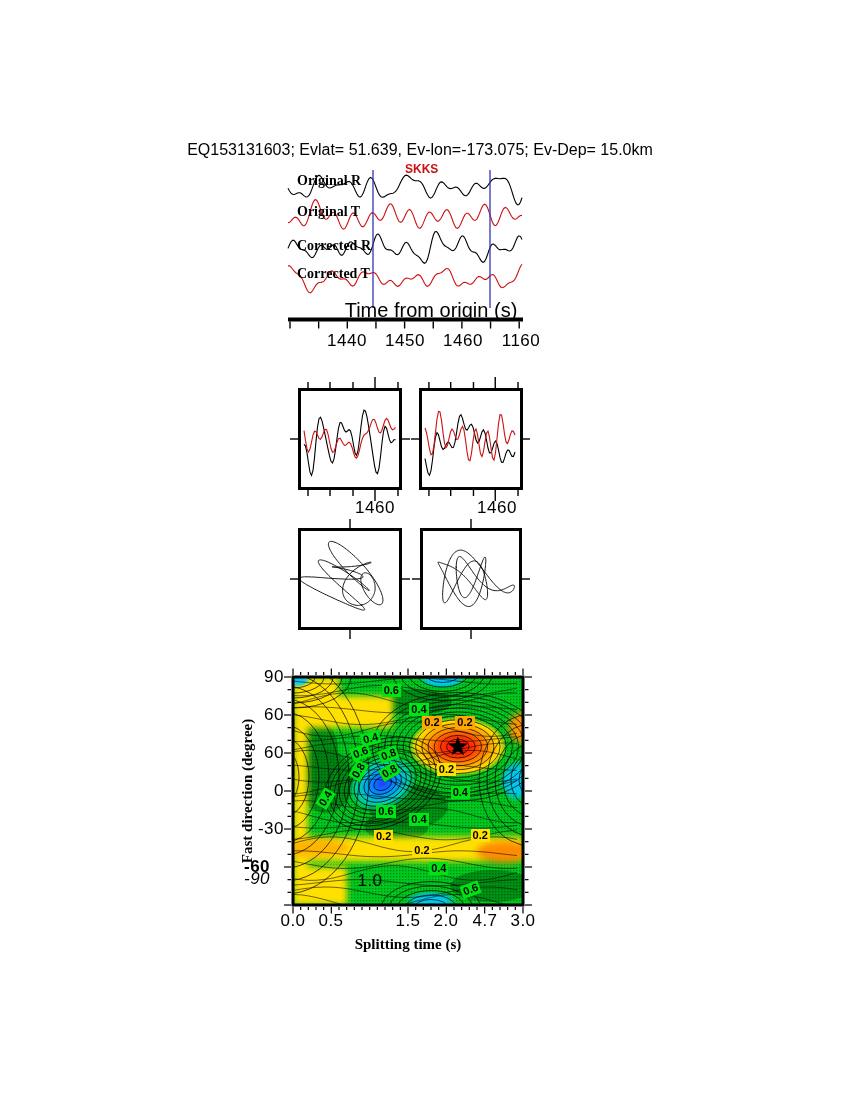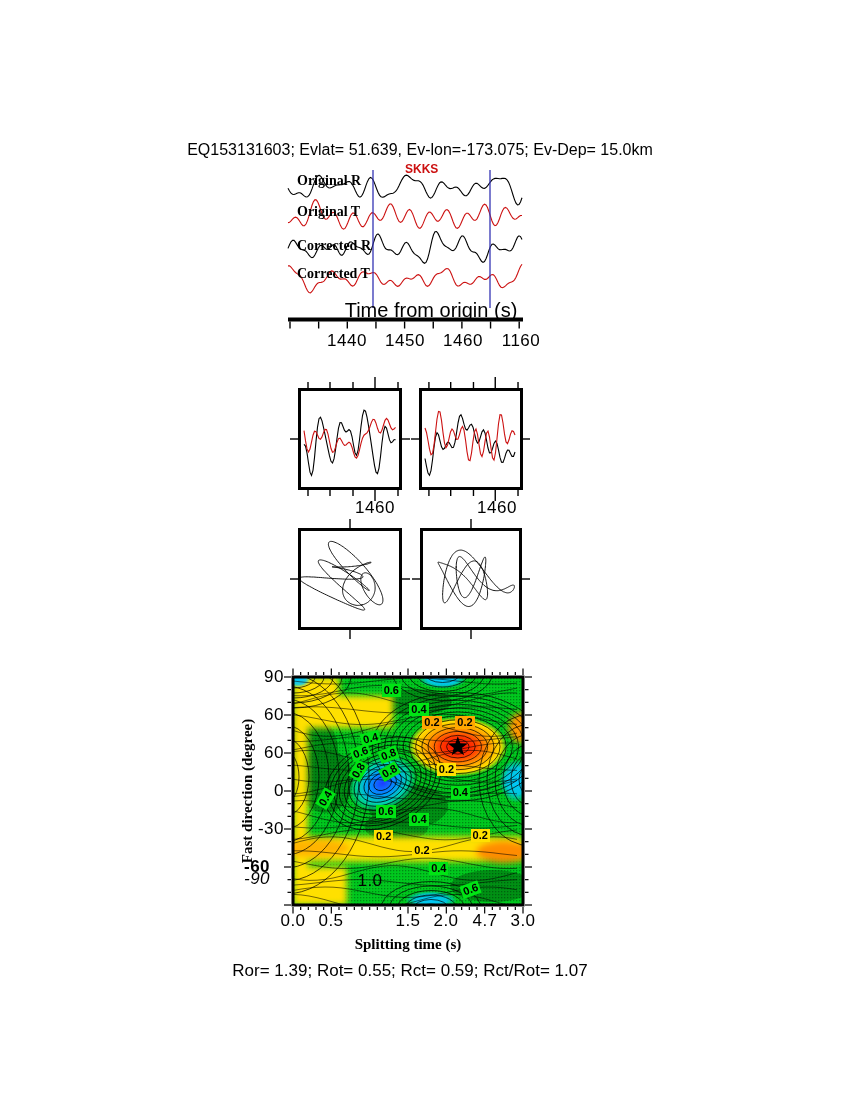--- a/index.html
+++ b/index.html
@@ -350,21 +350,20 @@
   <div class="abs sans txt tick-label" style="left:244px;top:869px;width:40px;font-style:italic;">-90</div>
 
   <div class="abs sans ctr txt tick-label" style="left:268px;top:911px;width:50px;">0.0</div>
   <div class="abs sans ctr txt tick-label" style="left:306px;top:911px;width:50px;">0.5</div>
   <div class="abs sans ctr txt tick-label" style="left:345px;top:871px;width:50px;">1.0</div>
   <div class="abs sans ctr txt tick-label" style="left:383px;top:911px;width:50px;">1.5</div>
   <div class="abs sans ctr txt tick-label" style="left:421px;top:911px;width:50px;">2.0</div>
   <div class="abs sans ctr txt tick-label" style="left:460px;top:911px;width:50px;">4.7</div>
   <div class="abs sans ctr txt tick-label" style="left:498px;top:911px;width:50px;">3.0</div>
 
-  <div class="abs sans ctr txt" style="left:0;top:961px;width:820px;font-size:17px;">Ror= 1.39; Rot= 0.55; Rct= 0.59; Rct/Rot= 1.07</div>
 <span class="clabel" style="left: 381.667px; top: 684.2px; background: rgb(0, 228, 20);">0.6</span>
     <span class="clabel" style="left: 409.267px; top: 703.201px; background: rgb(0, 228, 20);">0.4</span>
     <span class="clabel" style="left: 422.301px; top: 715.868px; background: rgb(255, 168, 0);">0.2</span>
     <span class="clabel" style="left: 455.267px; top: 715.868px; background: rgb(255, 168, 0);">0.2</span>
     <span class="clabel" style="left: 360.967px; top: 732.335px; background: rgb(0, 228, 20); transform: rotate(-15deg);">0.4</span>
     <span class="clabel" style="left: 351px; top: 746.269px; background: rgb(0, 228, 20); transform: rotate(-20deg);">0.6</span>
     <span class="clabel" style="left: 378.6px; top: 747.535px; background: rgb(0, 228, 20); transform: rotate(-20deg);">0.8</span>
     <span class="clabel" style="left: 348.7px; top: 764.003px; background: rgb(0, 228, 20); transform: rotate(-60deg);">0.8</span>
     <span class="clabel" style="left: 380.134px; top: 765.269px; background: rgb(0, 228, 20); transform: rotate(-30deg);">0.8</span>
     <span class="clabel" style="left: 436.867px; top: 762.736px; background: rgb(255, 224, 0);">0.2</span>

